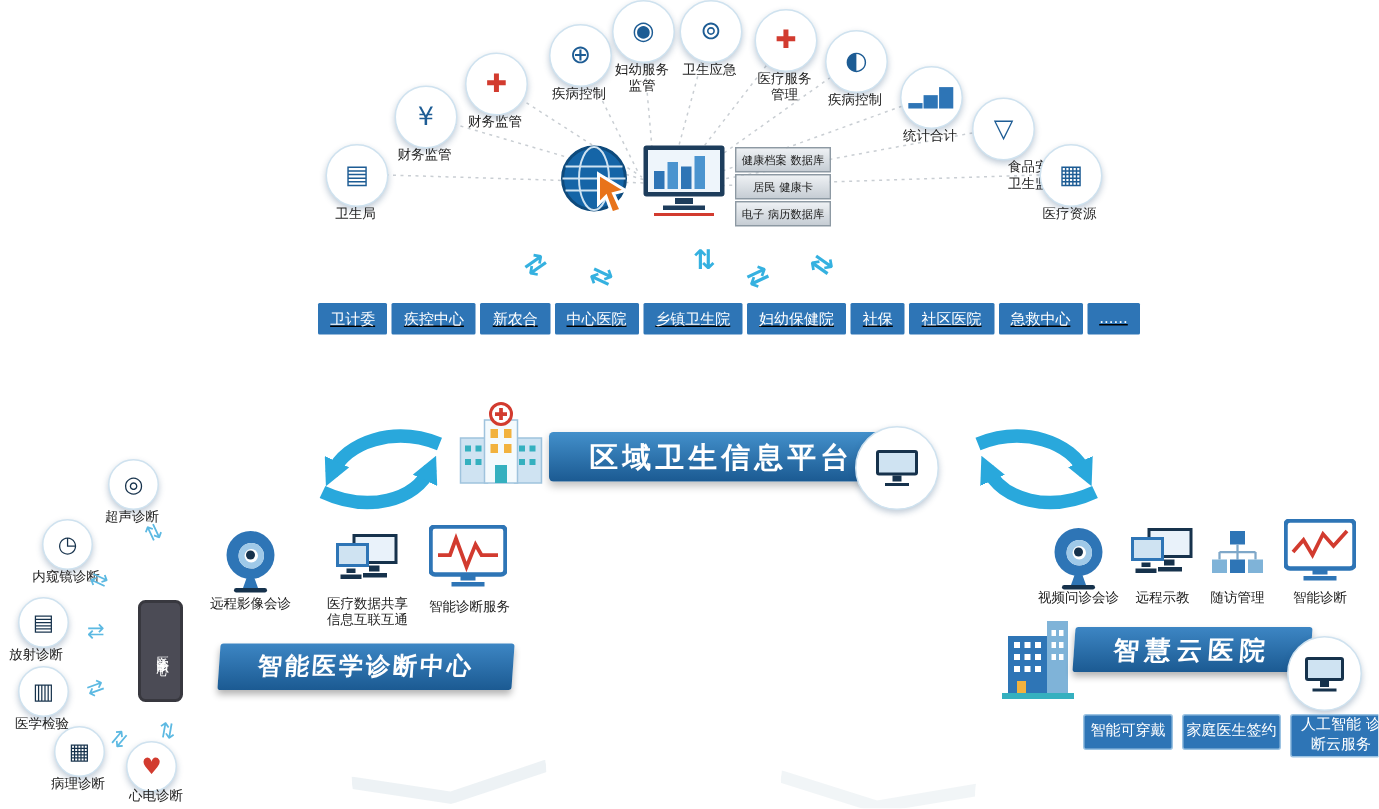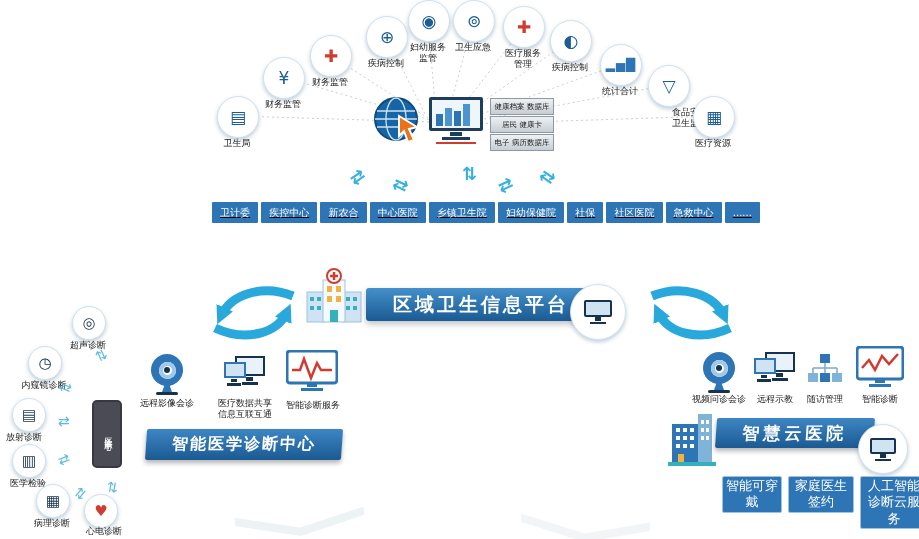--- a/index.html
+++ b/index.html
@@ -39,21 +39,21 @@
   .cam-ring{width:17px;height:17px;border-radius:50%;background:#fff;box-shadow:inset 0 0 0 4px #9fc9e8;display:flex;align-items:center;justify-content:center;}
   .cam-dot{width:6px;height:6px;border-radius:50%;background:#16324c;}
   .cam-stand{width:10px;height:7px;background:#2e75b6;margin:-1px auto 0;clip-path:polygon(25% 0,75% 0,100% 100%,0 100%);}
   .cam-base{width:22px;height:3px;background:#16324c;margin:0 auto;border-radius:2px;}
   
   .device{position:absolute;left:92px;top:400px;width:26px;height:64px;background:#4b4b55;border:2px solid #38383f;
     border-radius:5px;display:flex;align-items:center;justify-content:center;}
   .device span{writing-mode:vertical-rl;color:#fff;font-size:8px;letter-spacing:1px;}
   
   .tags{position:absolute;left:722px;top:476px;display:flex;gap:6px;align-items:flex-start;}
-  .tag{background:#2e75b6;color:#fff;font-size:13px;line-height:1.25;text-align:center;
+  .tag{background:#2e75b6;color:#fff;font-size:10px;line-height:1.25;text-align:center;
     display:flex;align-items:center;justify-content:center;min-height:20px;border:1px solid #9cc3e2;border-radius:2px;padding:1px 2px;}
   
   .chev{position:absolute;width:130px;height:24px;background:#e4ebf0;
     clip-path:polygon(0 0,50% 65%,100% 0,100% 35%,50% 100%,0 35%);}
 </style>
 </head>
 <body>
 
 <div class="stage">
 

